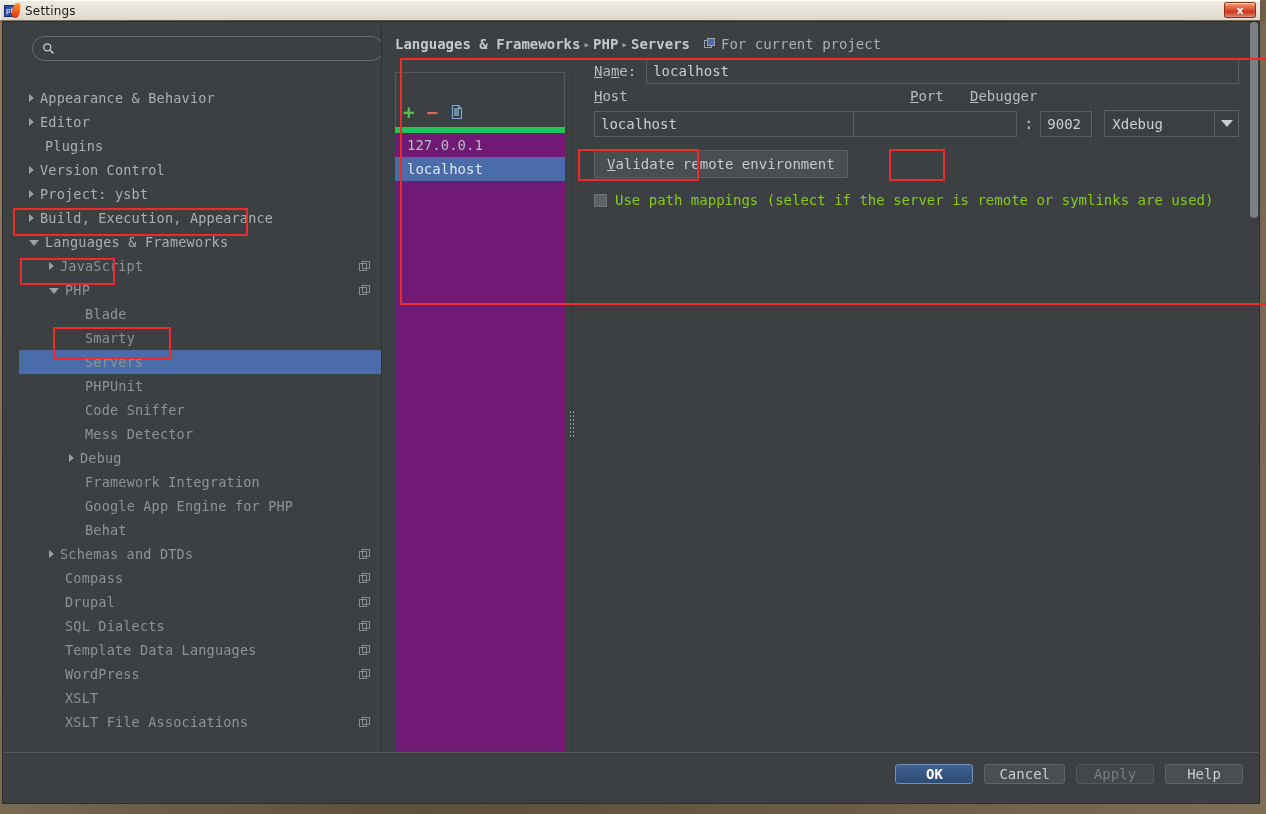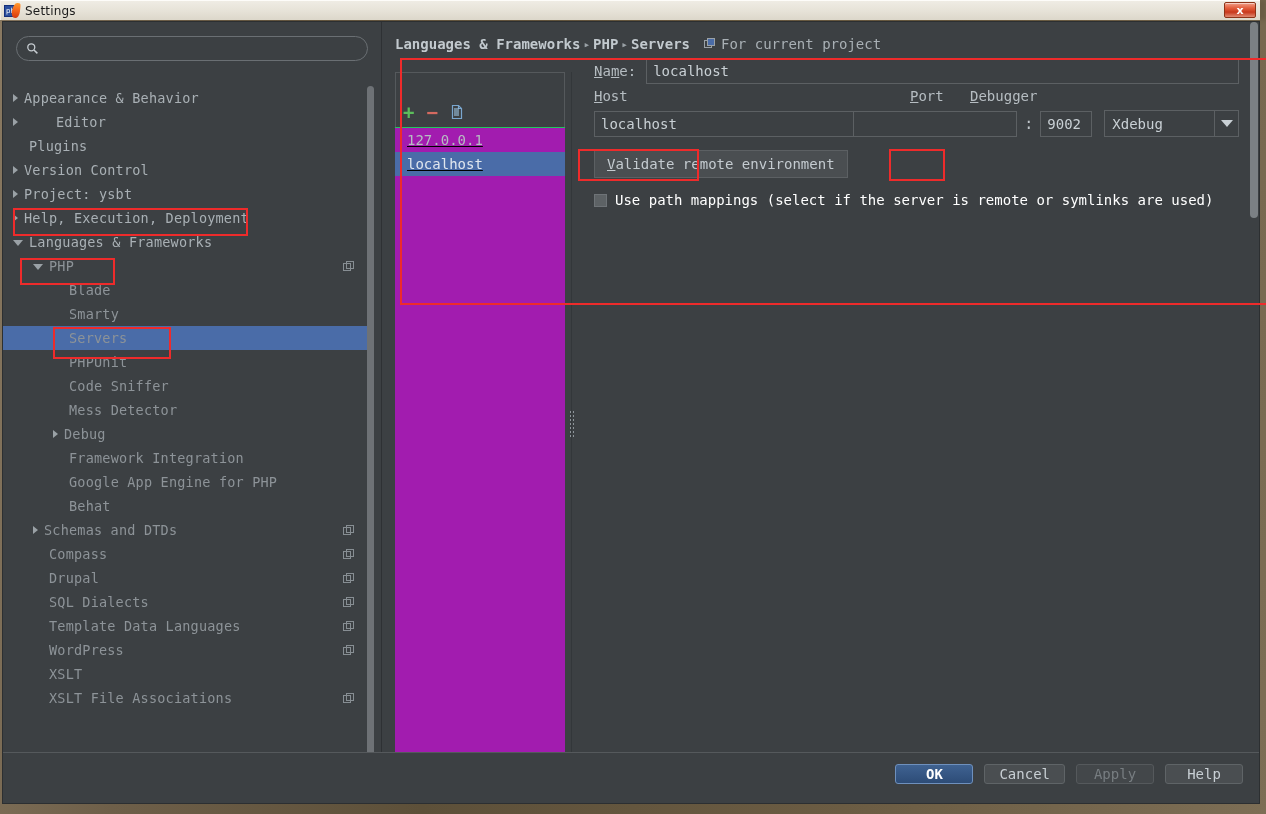--- a/index.html
+++ b/index.html
@@ -68,21 +68,21 @@
   }
 
   .body-frame {
     position: absolute; left: 2px; top: 21px; width: 1258px; height: 783px;
     background: #3c4043;
     border: 1px solid #2c2f31;
   }
 
   
   .sidebar {
-    position: absolute; left: 0; top: 0; width: 378px; height: 730px;
+    position: absolute; left: 16px; top: 0; width: 378px; height: 730px;
     background: #3c4043;
     overflow: hidden;
   }
   .search-box {
     position: absolute; left: 13px; top: 14px; width: 352px; height: 25px;
     border: 1px solid #6a6f73; border-radius: 13px;
     background: #3c4043;
     display: flex; align-items: center;
   }
   .search-icon { margin-left: 9px; width: 13px; height: 13px; display:block; }
@@ -145,21 +145,21 @@
   .list-toolbar {
     position: absolute; left: 13px; top: 78px; width: 170px; height: 24px;
     display: flex; align-items: center; gap: 12px; padding-left: 8px;
   }
   .tb-btn { cursor: pointer; line-height: 0; }
   .plus { color: #5bbd5b; font-size: 19px; font-weight: bold; line-height: 14px; }
   .minus { color: #d46a60; font-size: 19px; font-weight: bold; line-height: 14px; }
 
   .list-box {
     position: absolute; left: 13px; top: 105px; width: 170px; height: 635px;
-    background: #a21caf; border-top: 1px solid #22c55e; text-decoration: underline;
+    background: #701a75; border-top: 6px solid #22c55e;
   }
   .list-row {
     height: 24px; display: flex; align-items: center; padding-left: 12px;
     font-size: 14px; color: #b6bdc2; cursor: pointer;
   }
   .list-row.selected { background: #4a6ca8; color: #dfe6ee; }
 
   .splitter {
     position: absolute; left: 186px; top: 50px; width: 8px; height: 690px;
     cursor: col-resize;
@@ -207,21 +207,21 @@
     margin-top: 13px; height: 28px; padding: 0 12px;
     background: #4a4e51; border: 1px solid #5c6063; color: #c4cbd0;
     font-family:"DejaVu Sans Mono", monospace; font-size: 14px; cursor: pointer;
     display: inline-flex; align-items: center;
   }
   .row-check { display:flex; align-items:center; margin-top: 14px; }
   .chk {
     width: 13px; height: 13px; background: #5d6265; border: 1px solid #6e7377;
     margin-right: 8px; cursor: pointer; flex:0 0 auto;
   }
-  .chk-label { font-size: 14px; color: #ffffff; }
+  .chk-label { font-size: 14px; color: #84cc16; }
 
   .right-scroll {
     position: absolute; right: 1px; top: 0; width: 8px; height: 196px;
     background: #7b8084; border-radius: 4px;
   }
 
   
   .footer-sep {
     position: absolute; left: 0; top: 730px; width: 1256px; height: 1px; background: #55595c;
   }
@@ -284,43 +284,51 @@
           <line x1="9.8" y1="9.8" x2="14" y2="14" stroke="#c6ccd1" stroke-width="1.8"></line>
         </svg>
         <input class="search-input" type="text" value="" placeholder="" style="">
       </div>
 
       <div class="tree" id="tree">
           <div class="tree-row" style="padding-left: 10px;">
             <span class="arrow "></span>
             <span class="tree-label">Appearance &amp; Behavior</span>
           </div>
-          <div class="tree-row" style="padding-left: 10px; gap: 32px;">
+          <div class="tree-row" style="padding-left: 10px;">
             <span class="arrow "></span>
             <span class="tree-label">Editor</span>
           </div>
           <div class="tree-row" style="padding-left: 10px;">
             <span class="arrow blank"></span>
             <span class="tree-label">Plugins</span>
           </div>
           <div class="tree-row" style="padding-left: 10px;">
             <span class="arrow "></span>
             <span class="tree-label">Version Control</span>
           </div>
           <div class="tree-row" style="padding-left: 10px;">
             <span class="arrow "></span>
             <span class="tree-label">Project: ysbt</span>
           </div>
           <div class="tree-row" style="padding-left: 10px;">
             <span class="arrow "></span>
-            <span class="tree-label">Help, Execution, Deployment</span>
+            <span class="tree-label">Build, Execution, Appearance</span>
           </div>
           <div class="tree-row" style="padding-left: 10px;">
             <span class="arrow open"></span>
             <span class="tree-label">Languages &amp; Frameworks</span>
+          </div>
+          <div class="tree-row dim" style="padding-left: 30px;">
+            <span class="arrow "></span>
+            <span class="tree-label">JavaScript</span>
+            <span class="scope-icon"><svg width="12" height="12" viewBox="0 0 12 12">
+                <rect x="0.5" y="2.5" width="7" height="7" fill="none" stroke="#878e93"></rect>
+                <rect x="3.5" y="0.5" width="7" height="7" fill="none" stroke="#878e93"></rect>
+              </svg></span>
           </div>
           <div class="tree-row dim" style="padding-left: 30px;">
             <span class="arrow open"></span>
             <span class="tree-label">PHP</span>
             <span class="scope-icon"><svg width="12" height="12" viewBox="0 0 12 12">
                 <rect x="0.5" y="2.5" width="7" height="7" fill="none" stroke="#878e93"></rect>
                 <rect x="3.5" y="0.5" width="7" height="7" fill="none" stroke="#878e93"></rect>
               </svg></span>
           </div>
           <div class="tree-row dim" style="padding-left: 50px;">

